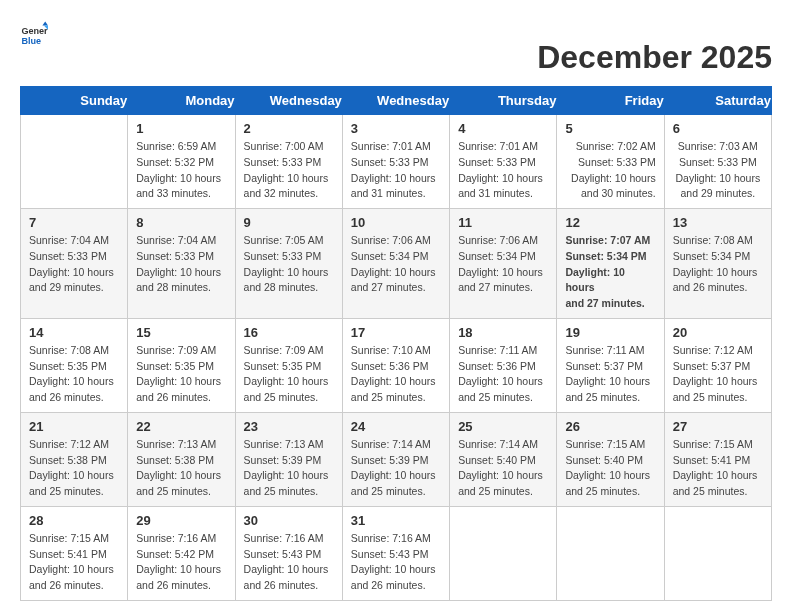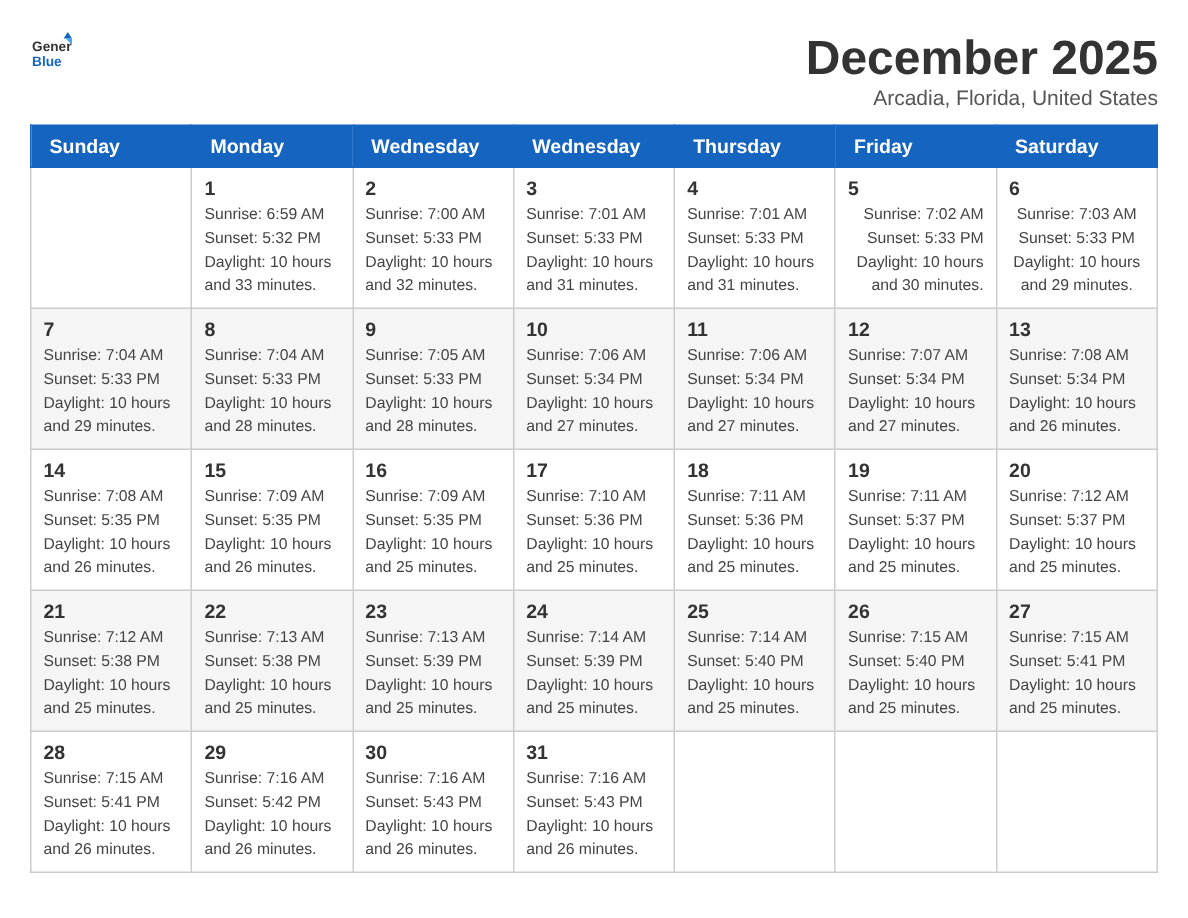--- a/index.html
+++ b/index.html
@@ -25,35 +25,36 @@
       width: 28px;
       height: 28px;
     }
     .title-section {
       text-align: right;
     }
     .calendar-title {
       font-size: 32px;
       font-weight: bold;
       color: #333;
+      margin-top: 19px;
     }
     .calendar-subtitle {
       font-size: 14px;
       color: #555;
     }
     .calendar-table {
       width: 100%;
       border-collapse: collapse;
       border: 1px solid #ccc;
     }
     .calendar-table th {
       background-color: #1565c0;
       color: white;
-      text-align: left;
-      padding: 6px 12px;
+      text-align: right;
+      padding: 6px 0;
       font-size: 13px;
       font-weight: bold;
       border: 1px solid #1565c0;
     }
     .calendar-table td {
       vertical-align: top;
       padding: 6px 8px;
       border: 1px solid #ccc;
       width: calc(100% / 7);
       min-height: 80px;
@@ -86,21 +87,20 @@
   <div class="logo">
     <svg class="logo-icon" viewBox="0 0 40 40" xmlns="http://www.w3.org/2000/svg">
       <text x="2" y="20" font-size="13" font-weight="bold" fill="#333">General</text>
       <text x="2" y="34" font-size="13" font-weight="bold" fill="#1565c0">Blue</text>
       <polygon points="32,8 40,8 36,2" fill="#1565c0"></polygon>
       <polygon points="34,8 40,8 40,14" fill="#42a5f5"></polygon>
     </svg>
   </div>
   <div class="title-section">
     <div class="calendar-title">December 2025</div>
-    <div class="calendar-subtitle">Arcadia, Florida, United States</div>
   </div>
 </div>
 
 <table class="calendar-table">
   <thead>
     <tr>
       <th>Sunday</th>
       <th>Monday</th>
       <th>Wednesday</th>
       <th>Wednesday</th>
@@ -186,21 +186,21 @@
         </td>
         <td>
           <span class="day-number">11</span>
           <div class="day-info" style="white-space: pre-line;">Sunrise: 7:06 AM
 Sunset: 5:34 PM
 Daylight: 10 hours
 and 27 minutes.</div>
         </td>
         <td>
           <span class="day-number">12</span>
-          <div class="day-info" style="white-space: pre-line;">Sunrise: 7:07 AM
+          <div class="day-info" style="white-space: pre-line; font-weight: bold;">Sunrise: 7:07 AM
 Sunset: 5:34 PM
 Daylight: 10 hours
 and 27 minutes.</div>
         </td>
         <td>
           <span class="day-number">13</span>
           <div class="day-info" style="white-space: pre-line;">Sunrise: 7:08 AM
 Sunset: 5:34 PM
 Daylight: 10 hours
 and 26 minutes.</div>

